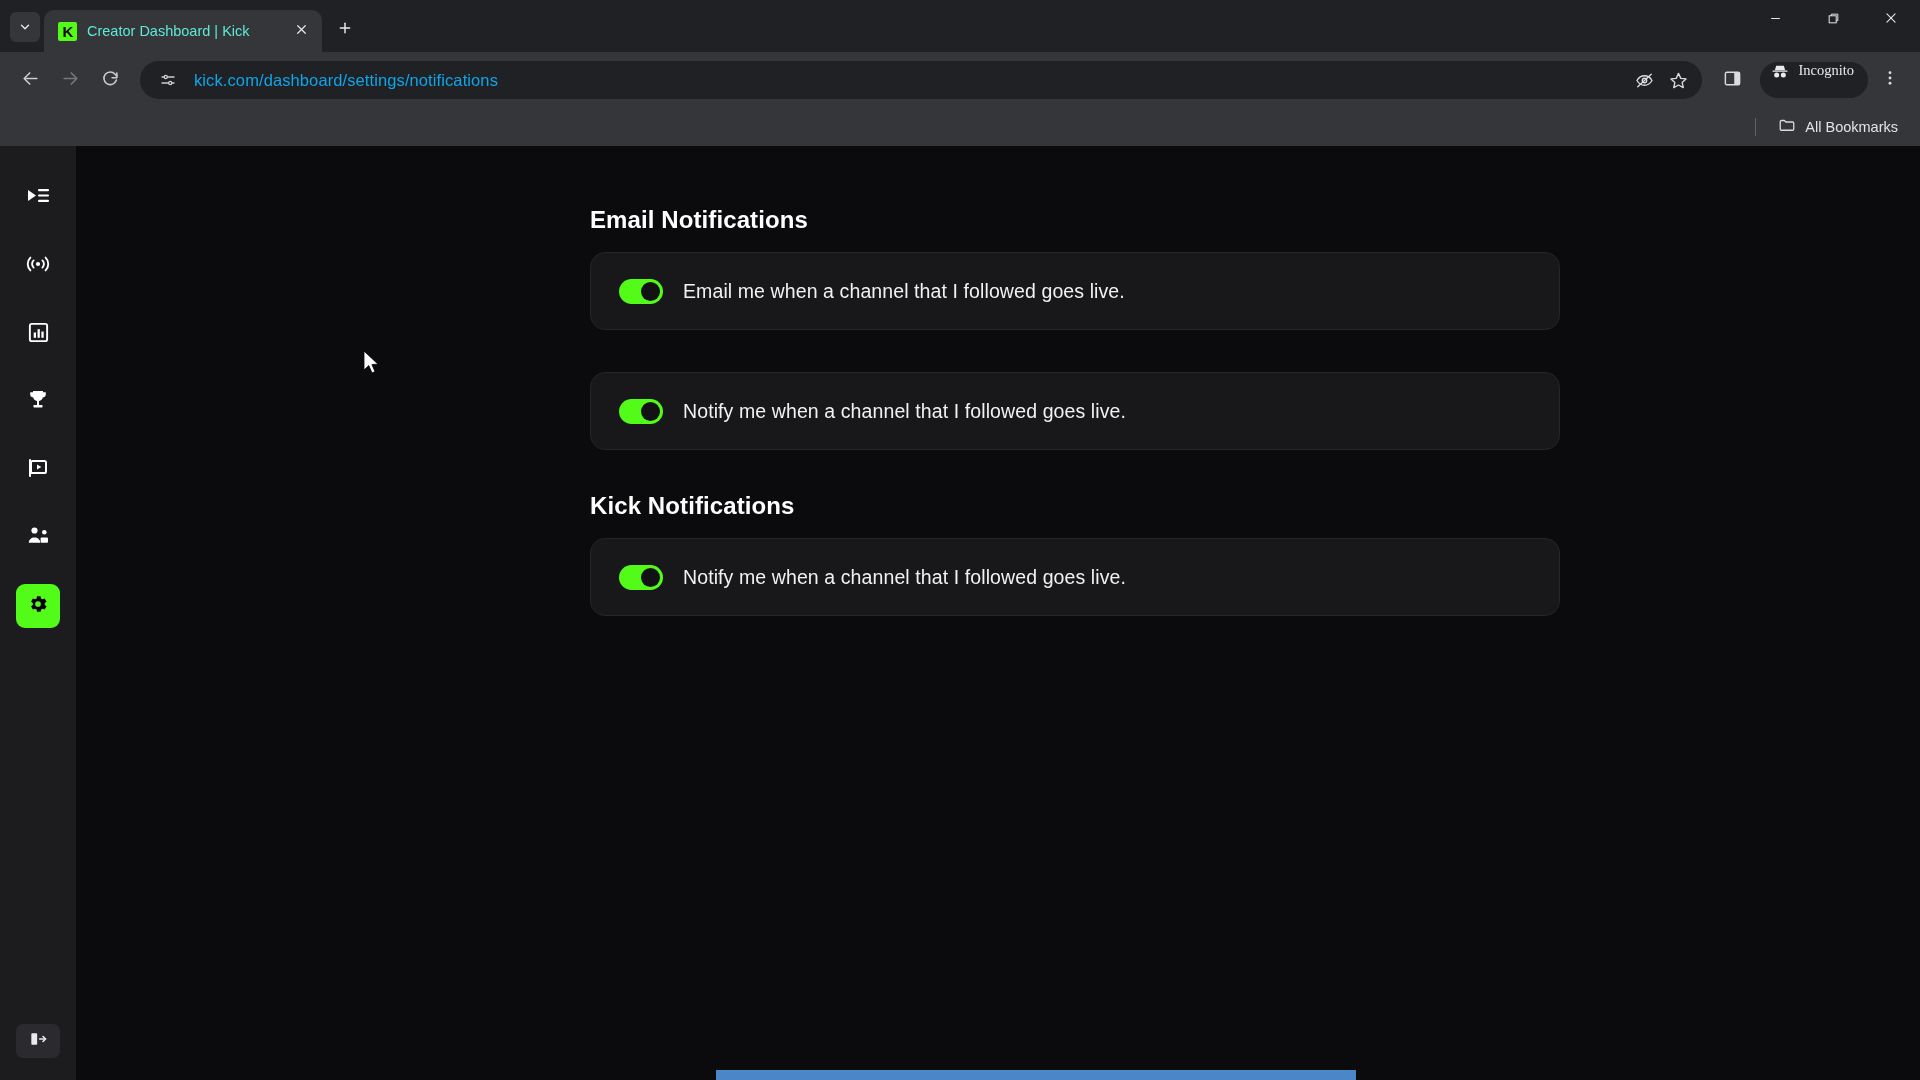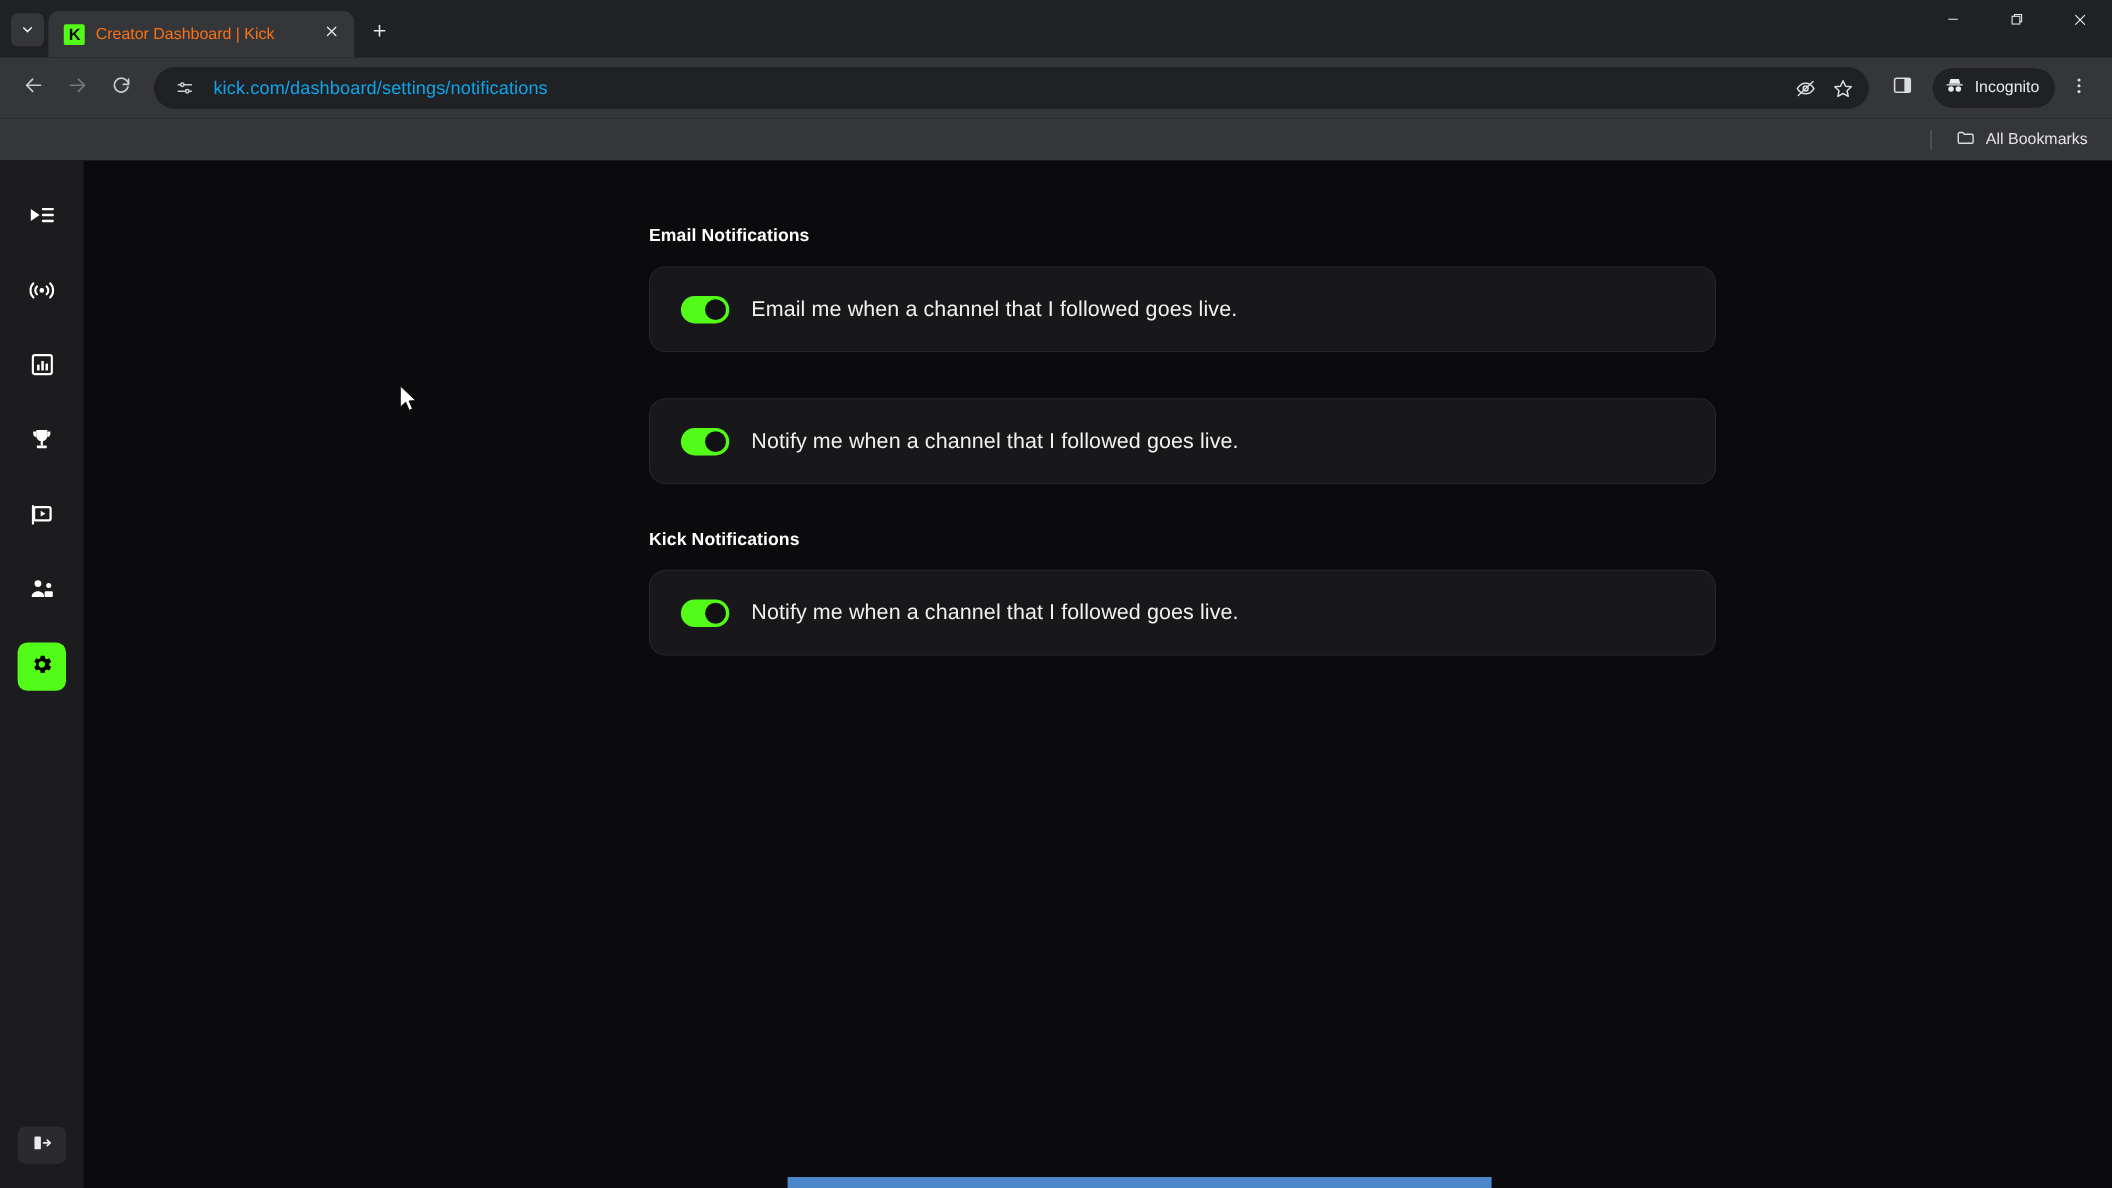--- a/index.html
+++ b/index.html
@@ -31,21 +31,21 @@
   }
   .favicon {
     width: 19px; height: 19px; background: #53fc18; border-radius: 2px;
     display: flex; align-items: center; justify-content: center; flex: none;
   }
   .favicon .k {
     font-family: "Liberation Sans", sans-serif; font-weight: bold; font-size: 15px;
     color: #000; line-height: 1; letter-spacing: -1px;
   }
   .tab-title {
-    flex: 1; color: #f97316; font-size: 14.5px; white-space: nowrap;
+    flex: 1; color: #5eead4; font-size: 14.5px; white-space: nowrap;
     overflow: hidden; text-overflow: ellipsis;
   }
   .tab-close {
     width: 22px; height: 22px; border-radius: 50%; display: flex;
     align-items: center; justify-content: center; flex: none; cursor: pointer;
   }
   .newtab {
     width: 34px; height: 34px; margin: 0 0 5px 6px; border-radius: 50%;
     display: flex; align-items: center; justify-content: center; cursor: pointer;
   }
@@ -68,21 +68,21 @@
   }
   .omnibox .urltext {
     color: #0ea5e9; font-size: 16.5px; white-space: nowrap; overflow: hidden;
     text-overflow: ellipsis; letter-spacing: .1px;
   }
   .omni-actions { margin-left: auto; display: flex; align-items: center; gap: 2px; }
   .omni-ico { width: 32px; height: 32px; border-radius: 50%; display: flex; align-items: center; justify-content: center; cursor: pointer; }
   .tb-ico { width: 36px; height: 36px; border-radius: 50%; display: flex; align-items: center; justify-content: center; cursor: pointer; flex: none; }
   .incognito-pill {
     height: 36px; border-radius: 18px; background: #202124; display: flex;
-    align-items: center; gap: 8px; padding: 0 14px 0 10px; margin-left: 6px; cursor: pointer; flex: none;
+    gap: 8px; padding: 0 14px 0 10px; margin-left: 6px; cursor: pointer; flex: none; font-family: Liberation Serif, serif;
   }
   .incognito-pill .lbl { color: #e8eaed; font-size: 14.5px; white-space: nowrap; }
 
   
   .bookmarks {
     height: 38px; background: #35363a; display: flex; align-items: center;
     justify-content: flex-end; padding-right: 14px; flex: none;
   }
   .bm-sep { width: 1px; height: 18px; background: #5f6368; margin-right: 14px; }
   .bm-item { display: flex; align-items: center; gap: 9px; padding: 5px 8px; border-radius: 5px; cursor: pointer; }
@@ -105,21 +105,21 @@
     position: absolute; bottom: 22px; left: 50%; transform: translateX(-50%);
     width: 44px; height: 34px; border-radius: 7px; background: #2b2b2f;
     display: flex; align-items: center; justify-content: center; cursor: pointer;
   }
 
   
   .content { flex: 1; position: relative; overflow: hidden; }
   .settings-wrap { padding: 60px 0 0 0; }
   .section { margin-bottom: 42px; }
   .section-title {
-    color: #ffffff; font-size: 16px; font-weight: bold; letter-spacing: .1px;
+    color: #ffffff; font-size: 24px; font-weight: bold; letter-spacing: .1px;
     margin-left: 514px; margin-bottom: 18px;
   }
   .card {
     margin-left: 514px; width: 970px; height: 78px; background: #18181b;
     border: 1px solid #262629; border-radius: 15px; display: flex;
     align-items: center; padding-left: 28px; gap: 20px;
   }
   .toggle {
     width: 44px; height: 25px; border-radius: 13px; background: #53fc18;
     position: relative; flex: none; cursor: pointer;

